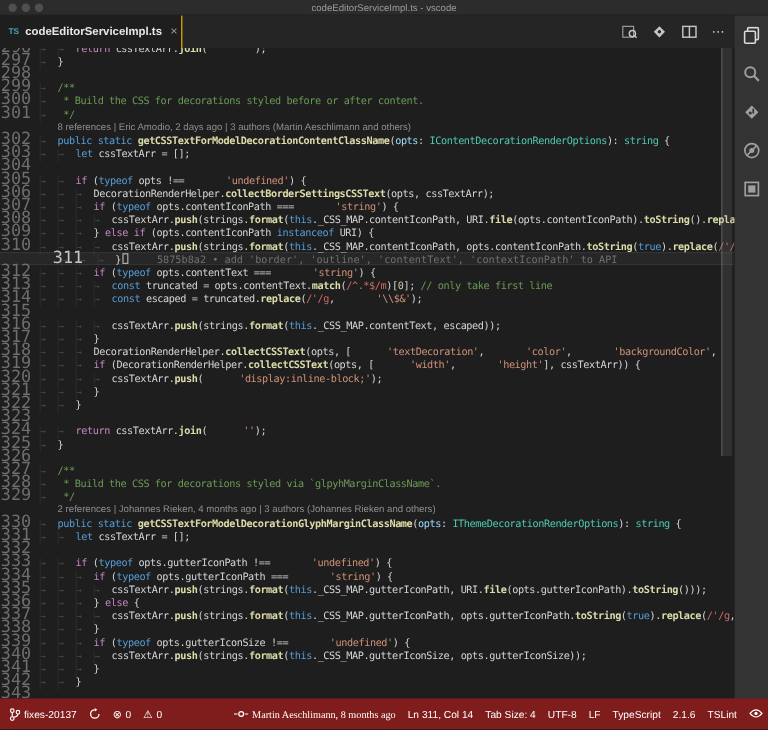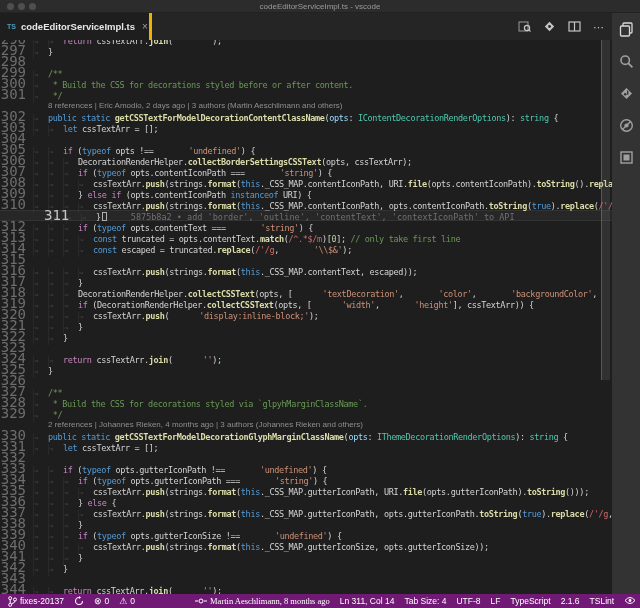--- a/index.html
+++ b/index.html
@@ -8,21 +8,21 @@
   .window { position:relative; width:640px; height:608px; background:#1e1e1e; overflow:hidden; }
 
   
   .titlebar { position:absolute; top:0; left:0; width:640px; height:13px; background:#2c2c2c; border-bottom:1px solid #222; }
   .lights { position:absolute; left:7px; top:3px; display:flex; gap:4px; }
   .light { width:7px; height:7px; border-radius:50%; background:#4f4f4f; }
   .title-text { position:absolute; width:100%; text-align:center; top:2px; font-size:8px; color:#9b9b9b; }
 
   
   .tabbar { position:absolute; top:13px; left:0; width:612px; height:27px; background:#252526; }
-  .tab { position:absolute; left:0; top:0; height:27px; width:152px; background:#1e1e1e; border-right:3px solid #eab308; display:flex; align-items:center; padding:0 7px; gap:5px; }
+  .tab { position:absolute; left:0; top:0; height:27px; width:152px; background:#1e1e1e; border-right:1px solid #eab308; display:flex; align-items:center; padding:0 7px; gap:5px; }
   .tab-ts { color:#519aba; font-size:7px; font-weight:bold; }
   .tab-label { color:#e8e8e8; font-size:9.5px; font-weight:bold; white-space:nowrap; }
   .tab-close { color:#9f9f9f; font-size:10px; margin-left:2px; }
   .tab-actions { position:absolute; right:6px; top:0; height:27px; display:flex; align-items:center; gap:11px; }
   .tact { width:14px; height:14px; display:flex; align-items:center; justify-content:center; }
   .tact svg { display:block; }
   .more-dots { color:#c5c5c5; font-size:11px; letter-spacing:1px; line-height:10px; }
 
   
   .activitybar { position:absolute; top:13px; right:0; width:28px; height:581px; background:#333333; display:flex; flex-direction:column; align-items:center; padding-top:8px; gap:16px; }
@@ -39,21 +39,21 @@
   .tabws { display:inline-block; width:15px; color:#4a4a4a; font-size:7px; border-left:1px solid rgba(255,255,255,0.05); }
   .cl-row .cltext { font-family:"Liberation Sans", sans-serif; font-size:8px; letter-spacing:0; color:#8f8f8f; margin-left:22px; }
   .cursor { display:inline-block; width:5px; height:9px; border:1px solid #aeafad; vertical-align:-1px; margin-left:1px; }
   .blame { color:#707070; margin-left:24px; letter-spacing:0; }
   .tk-k { color:#c586c0;text-align:right; } .tk-b { color:#569cd6; } .tk-f { color:#dcdcaa; font-weight:bold; }
   .tk-t { color:#4ec9b0; } .tk-s { color:#ce9178;margin-left:30px; } .tk-r { color:#d16969; }
   .tk-n { color:#b5cea8; } .tk-c { color:#6a9955; } .tk-p { color:#d4d4d4; } .tk-v { color:#9cdcfe; }
   .scroll-slider { position:absolute; right:2px; top:0; width:9px; height:340px; background:rgba(140,140,140,0.18); border-left:1px solid rgba(190,190,190,0.28); }
 
   
-  .statusbar { position:absolute; bottom:0; left:0; width:640px; height:14px; background:#701a75; display:flex; align-items:center; padding:0 8px; color:#fff; font-size:8.5px; white-space:nowrap; }
+  .statusbar { position:absolute; bottom:0; left:0; width:640px; height:26px; background:#7f1d1d; display:flex; align-items:center; padding:0 8px; color:#fff; font-size:8.5px; white-space:nowrap; }
   .sb-item { display:flex; align-items:center; gap:3px; margin-right:10px; }
   .sb-blame { margin-left:50px;font-family:Liberation Serif, serif; }
   .sb-right { margin-left:auto; display:flex; align-items:center; gap:10px; }
   .sb-glyph { font-size:9px; line-height:10px; }
   .sb-item svg { display:block; }
 </style>
 </head>
 <body>
 
 <div class="window">

